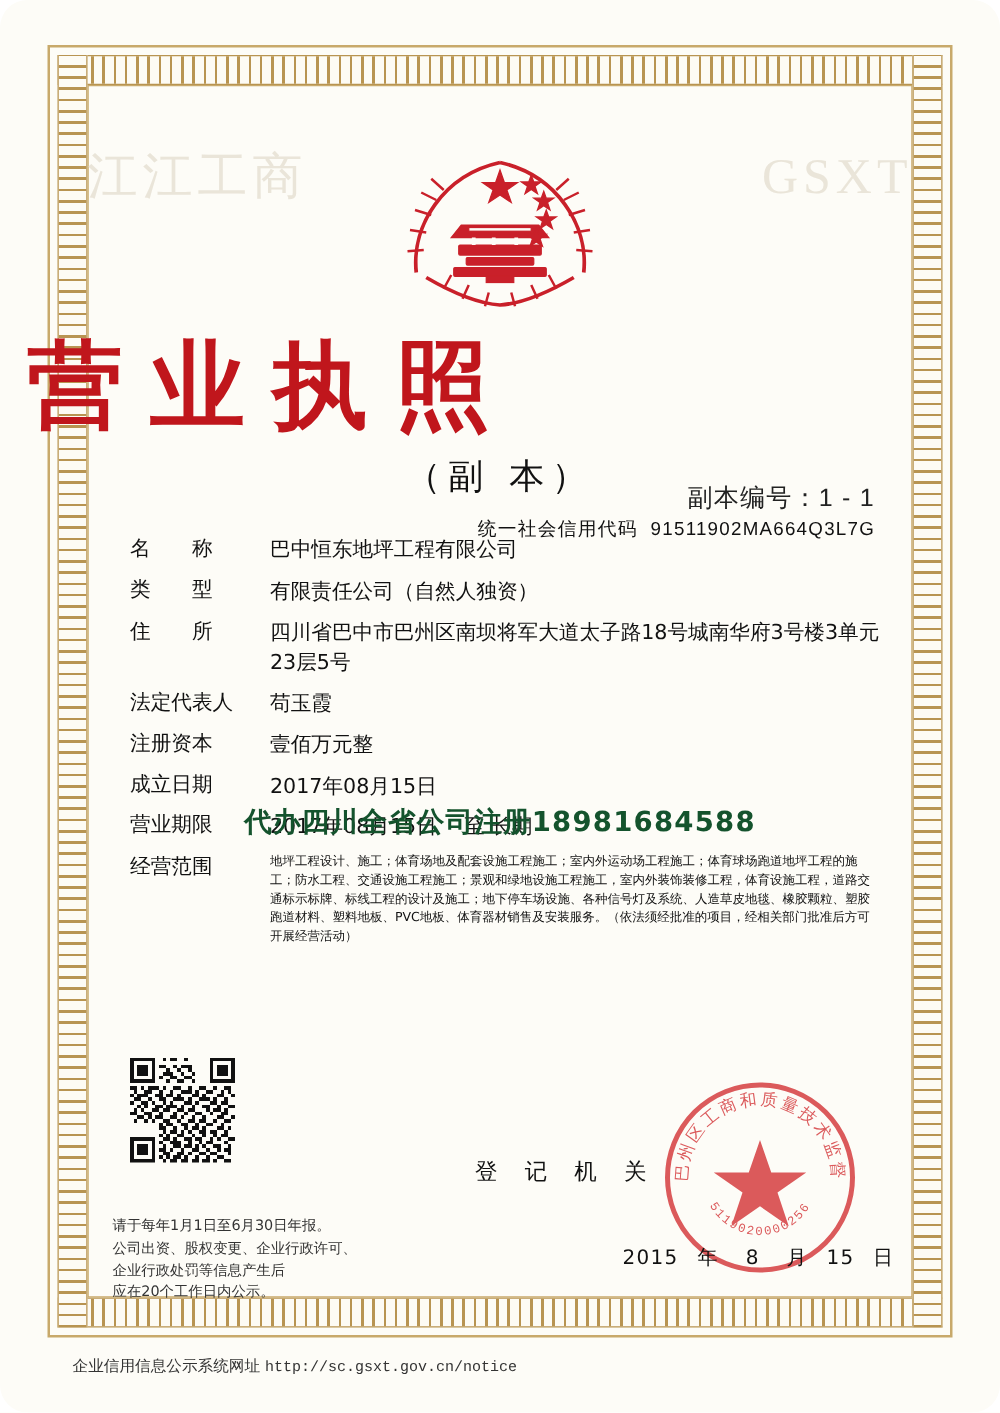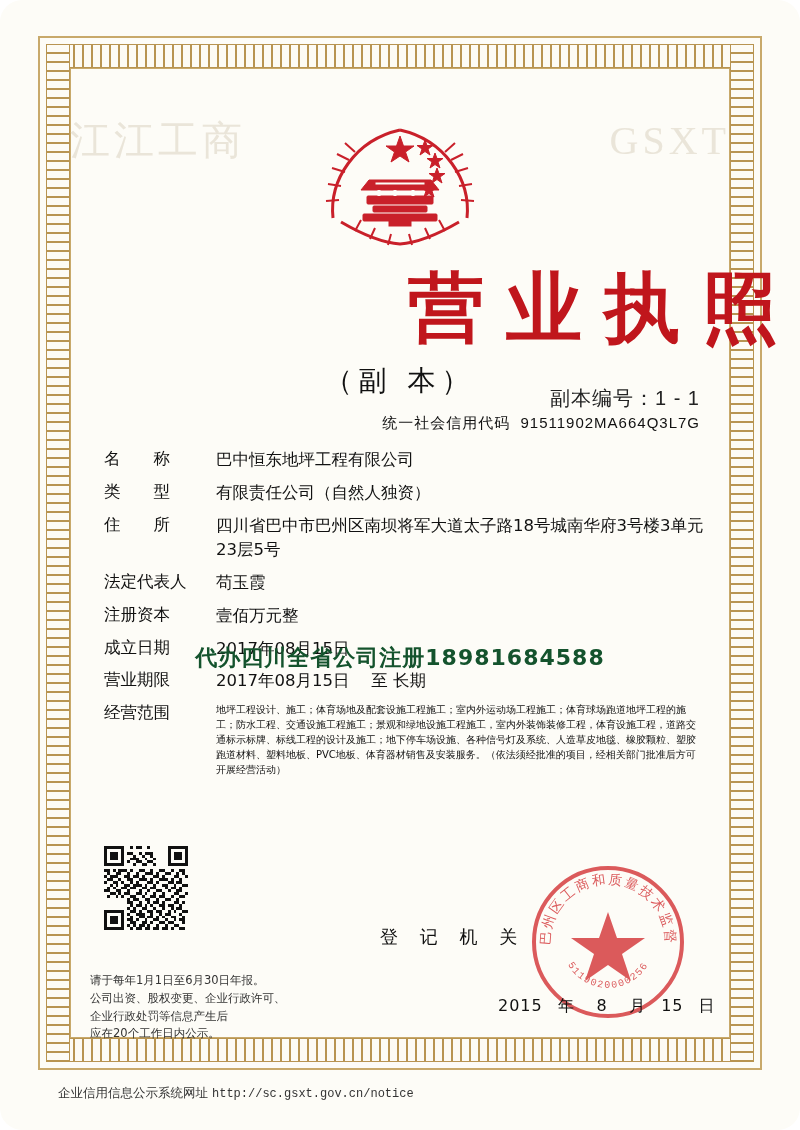--- a/index.html
+++ b/index.html
@@ -105,21 +105,21 @@
     width: 170px;
     height: 150px;
   }
 
   
   .title {
     position: absolute;
     top: 258px;
     left: 0;
     right: 0;
-    text-align: right;
+    text-align: left;
     font-size: 76px;
     font-weight: bold;
     letter-spacing: 22px;
     text-indent: 22px;
     color: #c0161c;
     font-family: "DejaVu Sans", "Liberation Sans", sans-serif;
   }
   .subtitle {
     position: absolute;
     top: 362px;
@@ -147,21 +147,21 @@
     font-size: 15px;
     color: #111;
     letter-spacing: 1px;
   }
 
   
   .fields {
     position: absolute;
     left: 104px;
     right: 96px;
-    top: 448px;
+    top: 428px;
   }
   .field {
     display: flex;
     align-items: flex-start;
     margin-bottom: 9px;
   }
   .f-label {
     width: 112px;
     flex: 0 0 112px;
     font-size: 16.5px;

